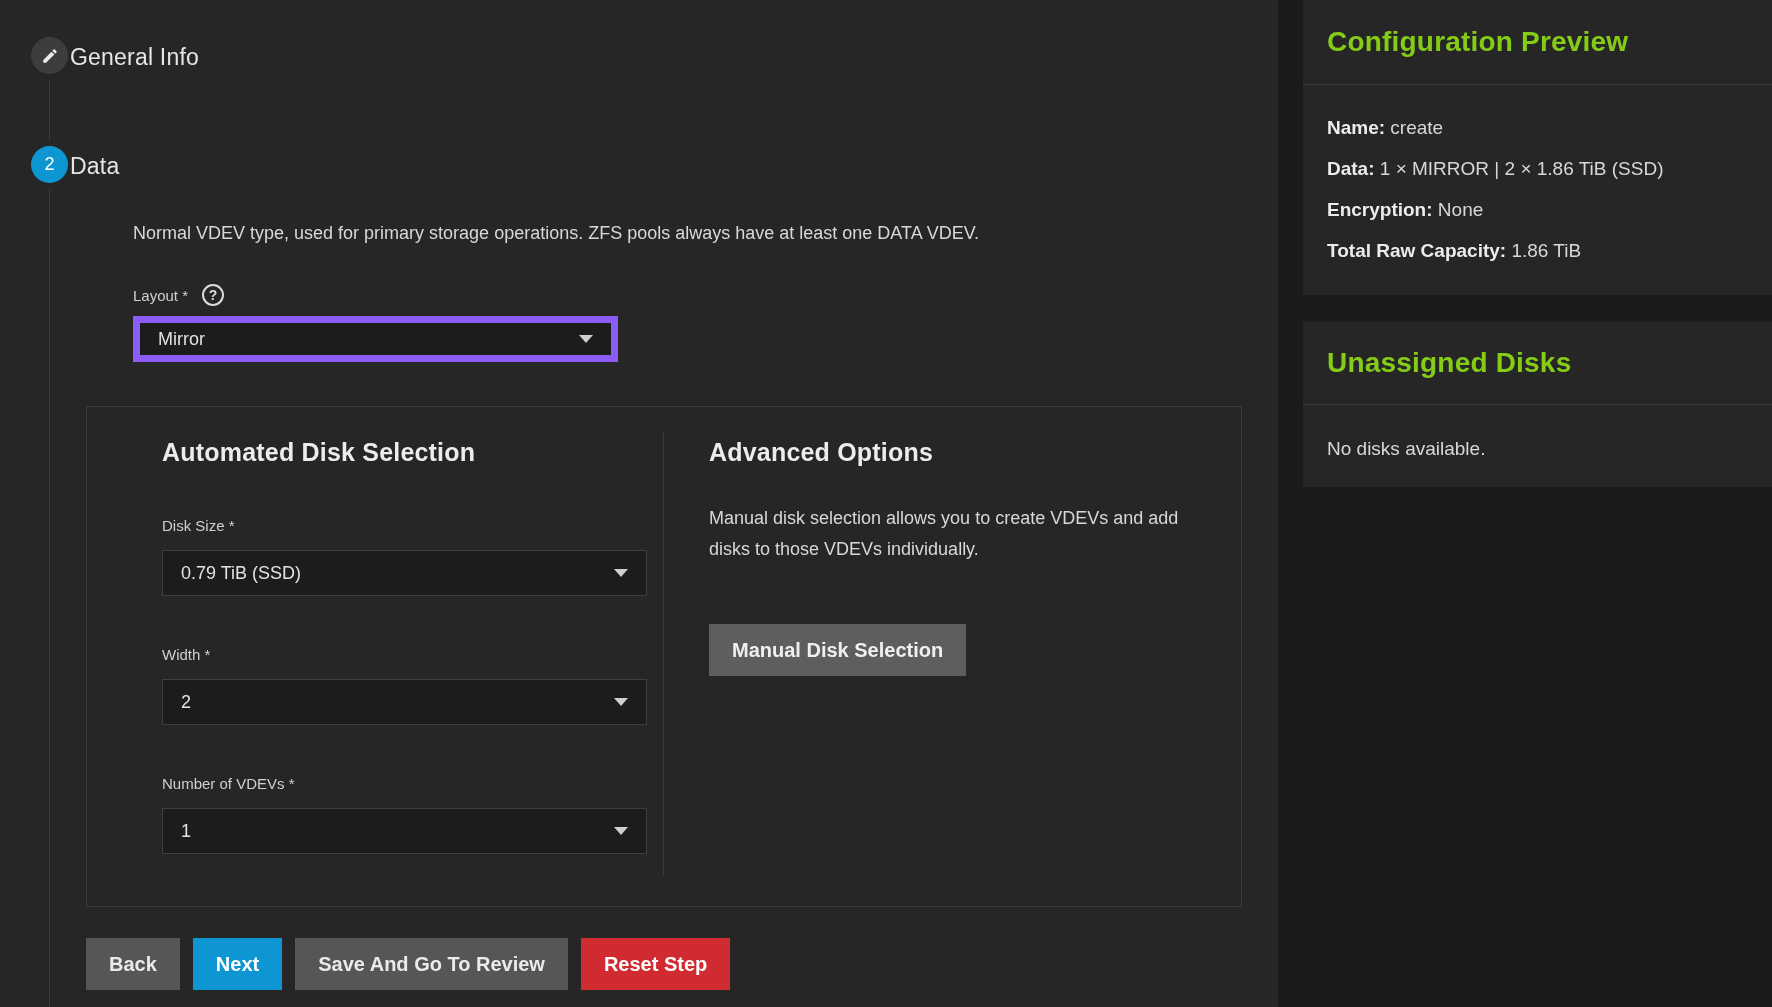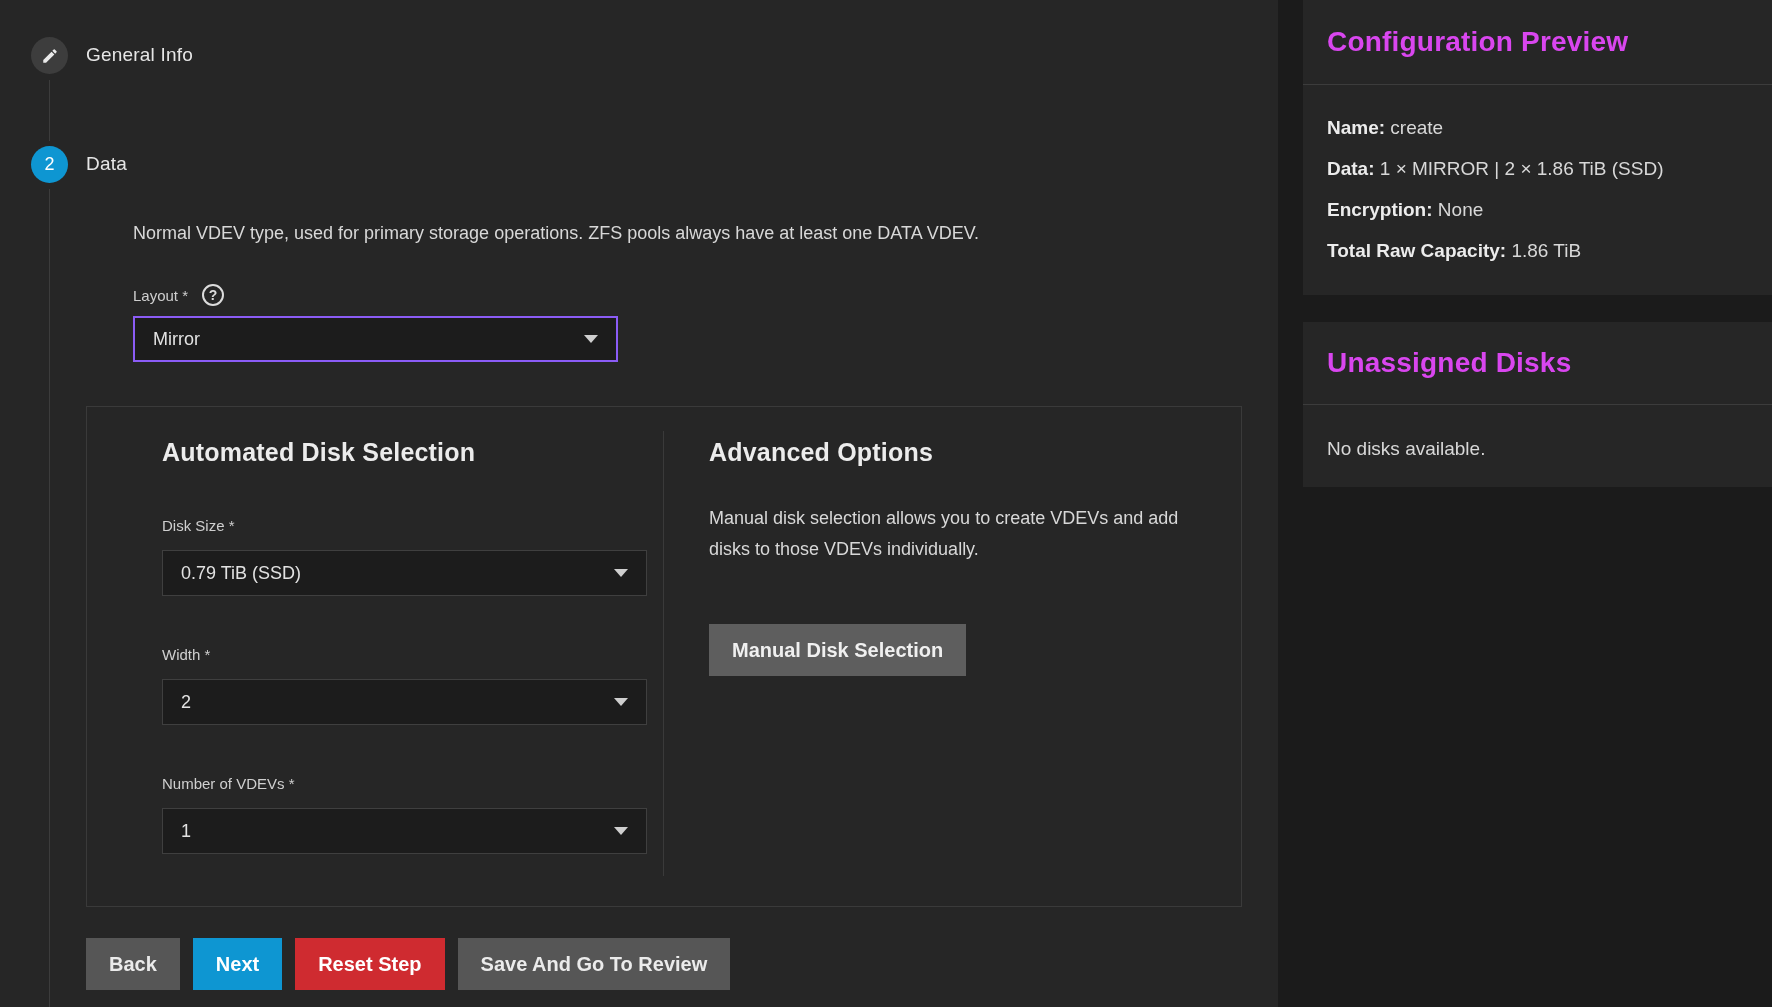--- a/index.html
+++ b/index.html
@@ -19,22 +19,22 @@
   
   .step-circle {
     position: absolute;
     width: 37px; height: 37px; border-radius: 50%;
     display: flex; align-items: center; justify-content: center;
     color: #ffffff;
   }
   .circle-done { left: 31px; top: 37px; background: #3d3d3d; }
   .circle-active { left: 31px; top: 146px; background: #0e96d2; font-size: 18px; }
   .step-label {
-    position: absolute; left: 86px;
-    font-size: 19px; color: #e6e6e6; letter-spacing: .2px;
+    position: absolute; left: 70px;
+    font-size: 23px; color: #e6e6e6; letter-spacing: .2px;
     cursor: pointer;
   }
   .label-1 { top: 44px; }
   .label-2 { top: 153px; }
   .connector { position: absolute; left: 49px; width: 1px; background: #3c3c3c; }
   .conn-1 { top: 80px; height: 61px; }
   .conn-2 { top: 189px; height: 818px; }
 
   
   .description {
@@ -58,21 +58,21 @@
     background: #1c1c1c;
     border: 1px solid #3f3f3f;
     display: flex; align-items: center;
     padding: 0 18px;
     font-size: 18px; color: #e2e2e2;
     justify-content: space-between;
     cursor: pointer;
   }
   .select-mirror {
     position: absolute; left: 133px; top: 316px;
-    border: 2px solid #8b5cf6;
+    border: 7px solid #8b5cf6;
   }
   .caret {
     width: 0; height: 0;
     border-left: 7px solid transparent;
     border-right: 7px solid transparent;
     border-top: 8px solid #cfcfcf;
   }
   
   .disk-card {
     position: absolute; left: 86px; top: 406px;
@@ -117,21 +117,21 @@
   
   .side-card {
     position: absolute; left: 1303px;
     width: 469px; background: #262626;
   }
   .card-preview { top: 0; height: 295px; }
   .card-unassigned { top: 322px; height: 165px; }
   .side-header {
     display: flex; align-items: center;
     padding: 0 24px;
-    font-size: 28px; font-weight: bold; color: #d946ef;
+    font-size: 28px; font-weight: bold; color: #84cc16;
     border-bottom: 1px solid rgba(255,255,255,0.10);
     letter-spacing: .2px;
   }
   .card-preview .side-header { height: 85px; }
   .card-unassigned .side-header { height: 83px; }
   .side-body { padding: 22px 24px 0 24px; }
   .preview-row {
     font-size: 19px; color: #d8d8d8;
     line-height: 41px; white-space: nowrap;
   }
@@ -207,22 +207,22 @@
       <div class="section-title">Advanced Options</div>
       <div class="advanced-desc">Manual disk selection allows you to create VDEVs and add disks to those VDEVs individually.</div>
       <button class="btn manual-btn">Manual Disk Selection</button>
     </div>
 
   </div>
 
   <div class="actions">
     <button class="btn btn-gray">Back</button>
     <button class="btn btn-blue">Next</button>
+    <button class="btn btn-gray">Save And Go To Review</button>
     <button class="btn btn-red">Reset Step</button>
-    <button class="btn btn-gray">Save And Go To Review</button>
   </div>
 
 </div>
 
 <div class="side-card card-preview">
   <div class="side-header">Configuration Preview</div>
   <div class="side-body">
     <div class="preview-row"><b>Name:</b> <span>create</span></div>
     <div class="preview-row"><b>Data:</b> <span>1 × MIRROR | 2 × 1.86 TiB (SSD)</span></div>
     <div class="preview-row"><b>Encryption:</b> <span>None</span></div>

